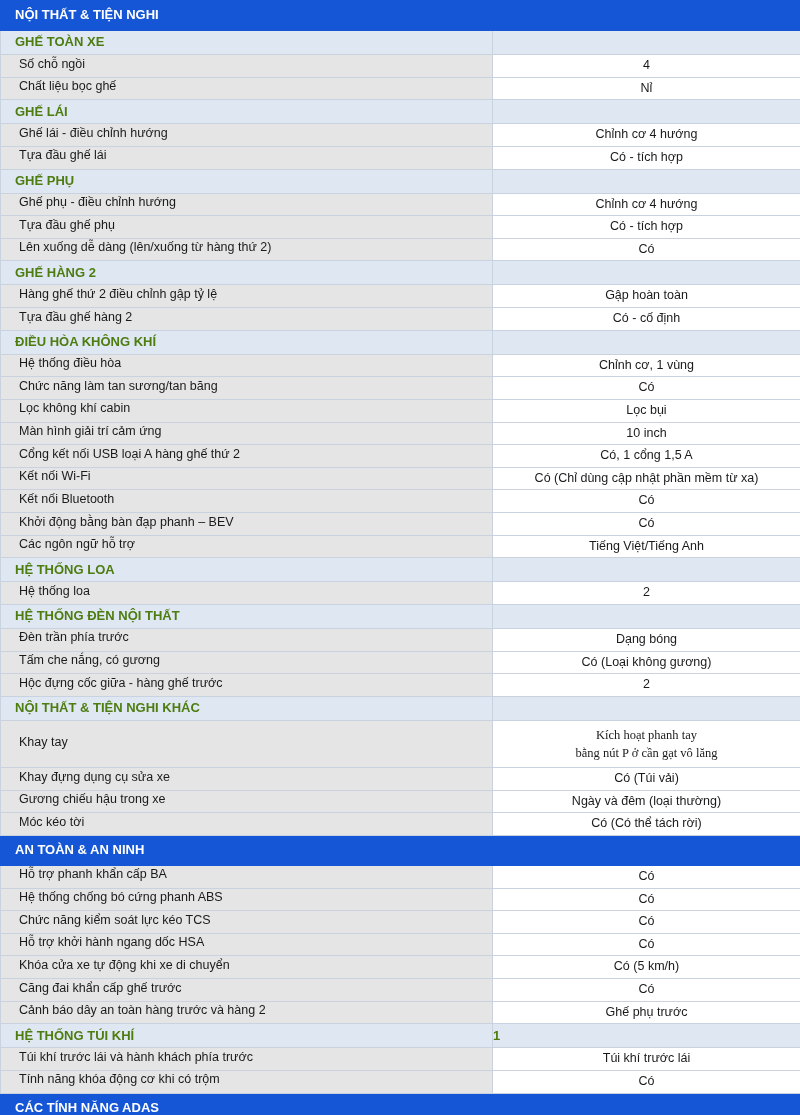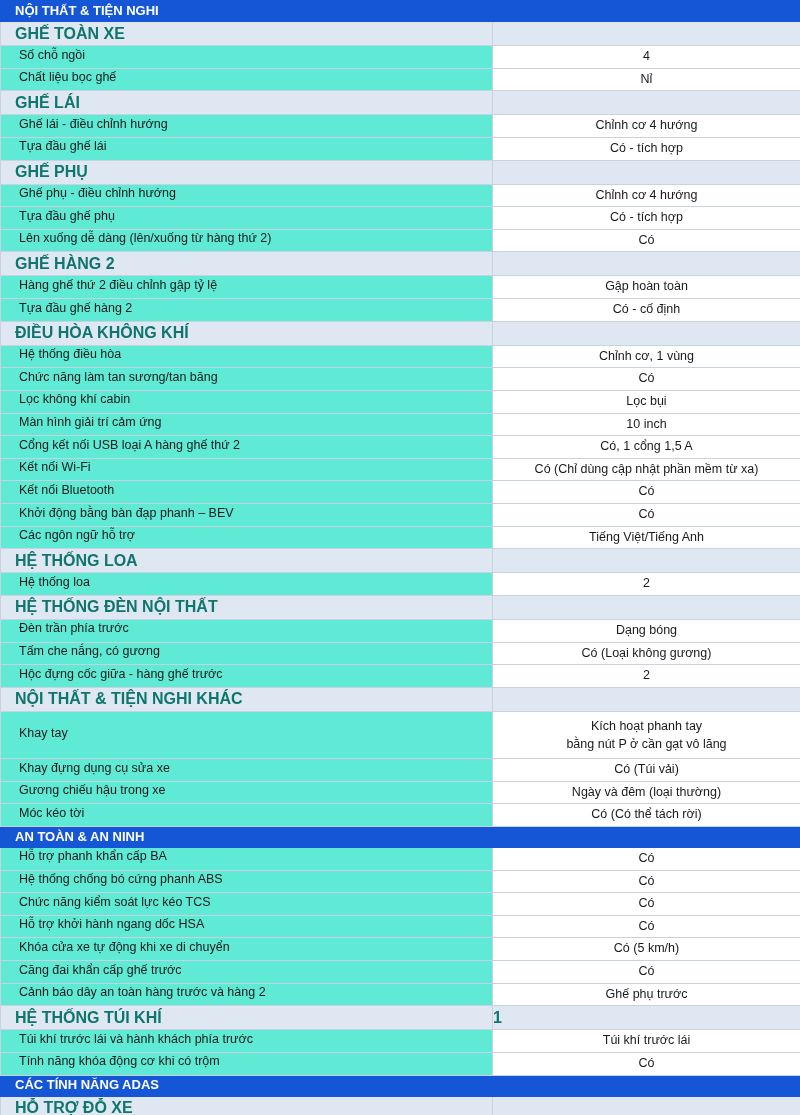--- a/index.html
+++ b/index.html
@@ -26,53 +26,54 @@
   }
   col.c1 { width: 492px; }
   col.c2 { width: 308px; }
 
   
   tr.section-blue td {
     background: #1556d6;
     color: #ffffff;
     font-weight: bold;
     font-size: 13px;
-    height: 21px;
+    height: 30px;
     padding: 1px 8px 1px 14px;
     border-color: #1556d6;
   }
   tr.section-blue td.val {
     padding: 0;
   }
 
   
   tr.group td {
     background: #dfe7f3;
-    color: #0f766e;
+    color: #4d7c0f;
     font-weight: bold;
-    font-size: 16px;
+    font-size: 13px;
     height: 24px;
     padding: 1px 8px 1px 14px;
   }
   tr.group td.val { padding: 0; }
 
   
   tr.item td.label {
-    background: #5eead4;
+    background: #e5e5e5;
     padding: 0 8px 3px 18px;
     height: 20px;
   }
   tr.item td.val {
     background: #ffffff;
     text-align: center;
     padding: 3px 6px;
   }
   tr.item td.val.multiline {
     line-height: 1.45;
     padding: 5px 6px;
+    font-family: Liberation Serif, serif;
   }
 </style>
 </head>
 <body>
 
 <table class="spec">
   <colgroup>
       <col class="c1">
       <col class="c2">
     </colgroup>

